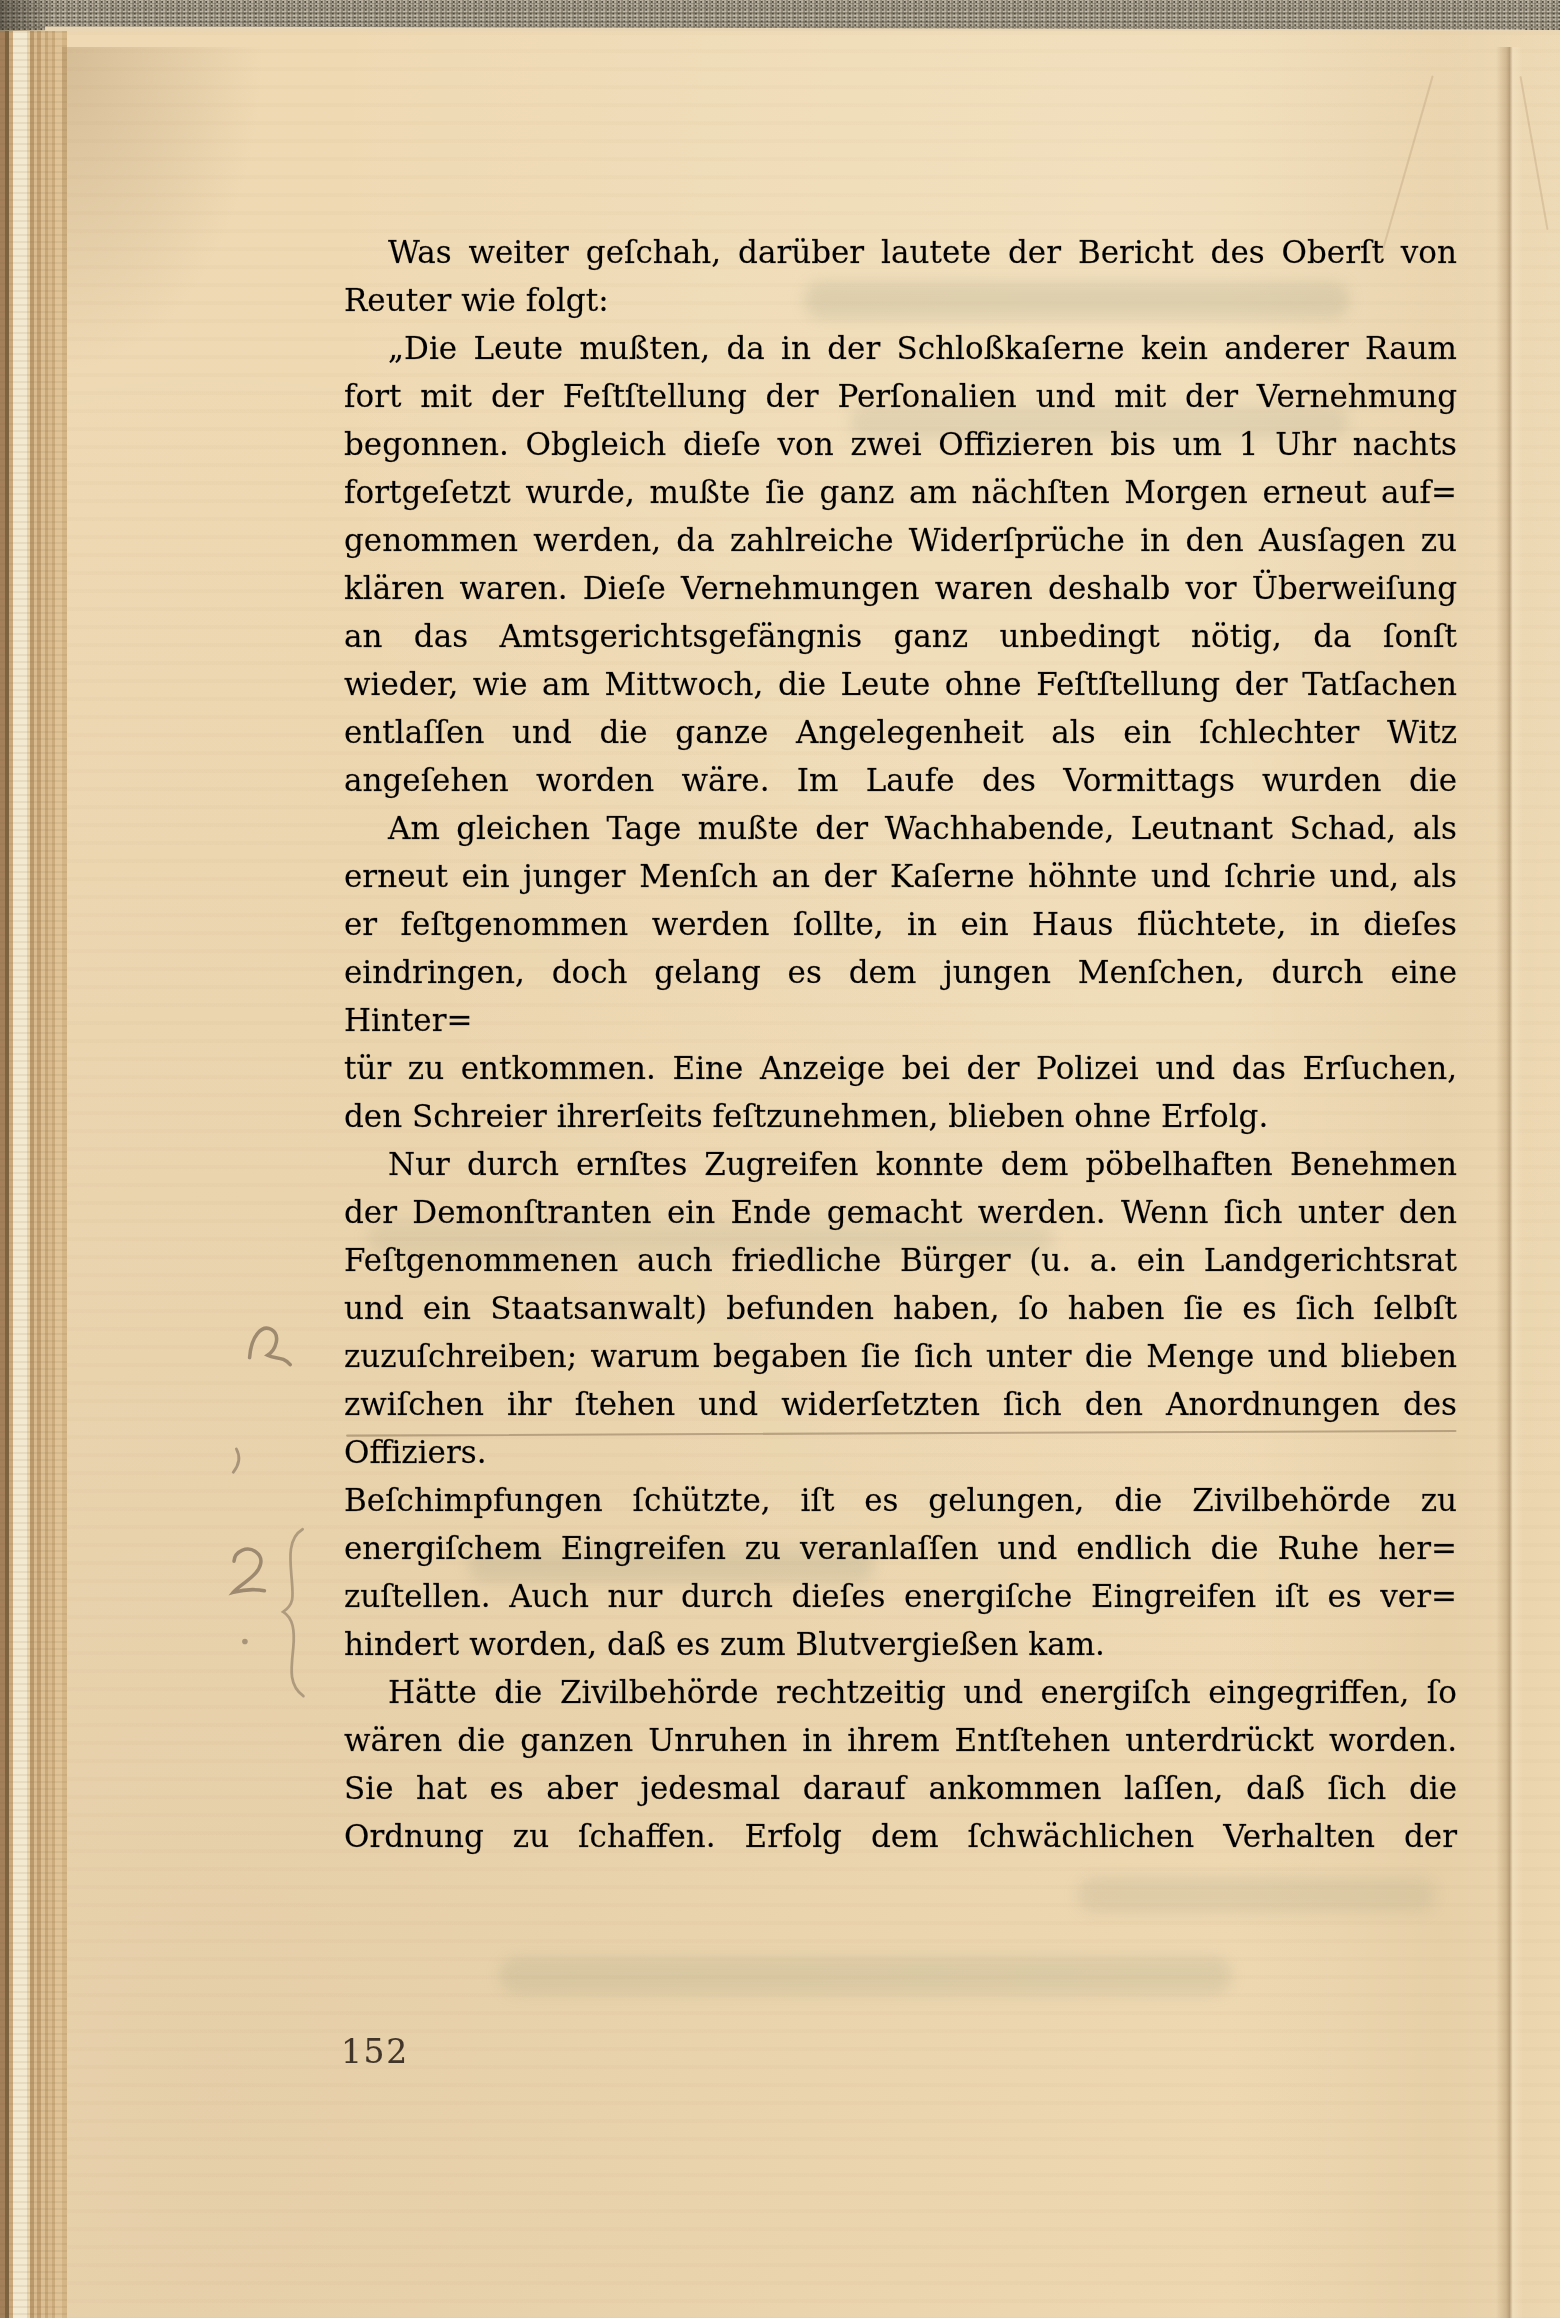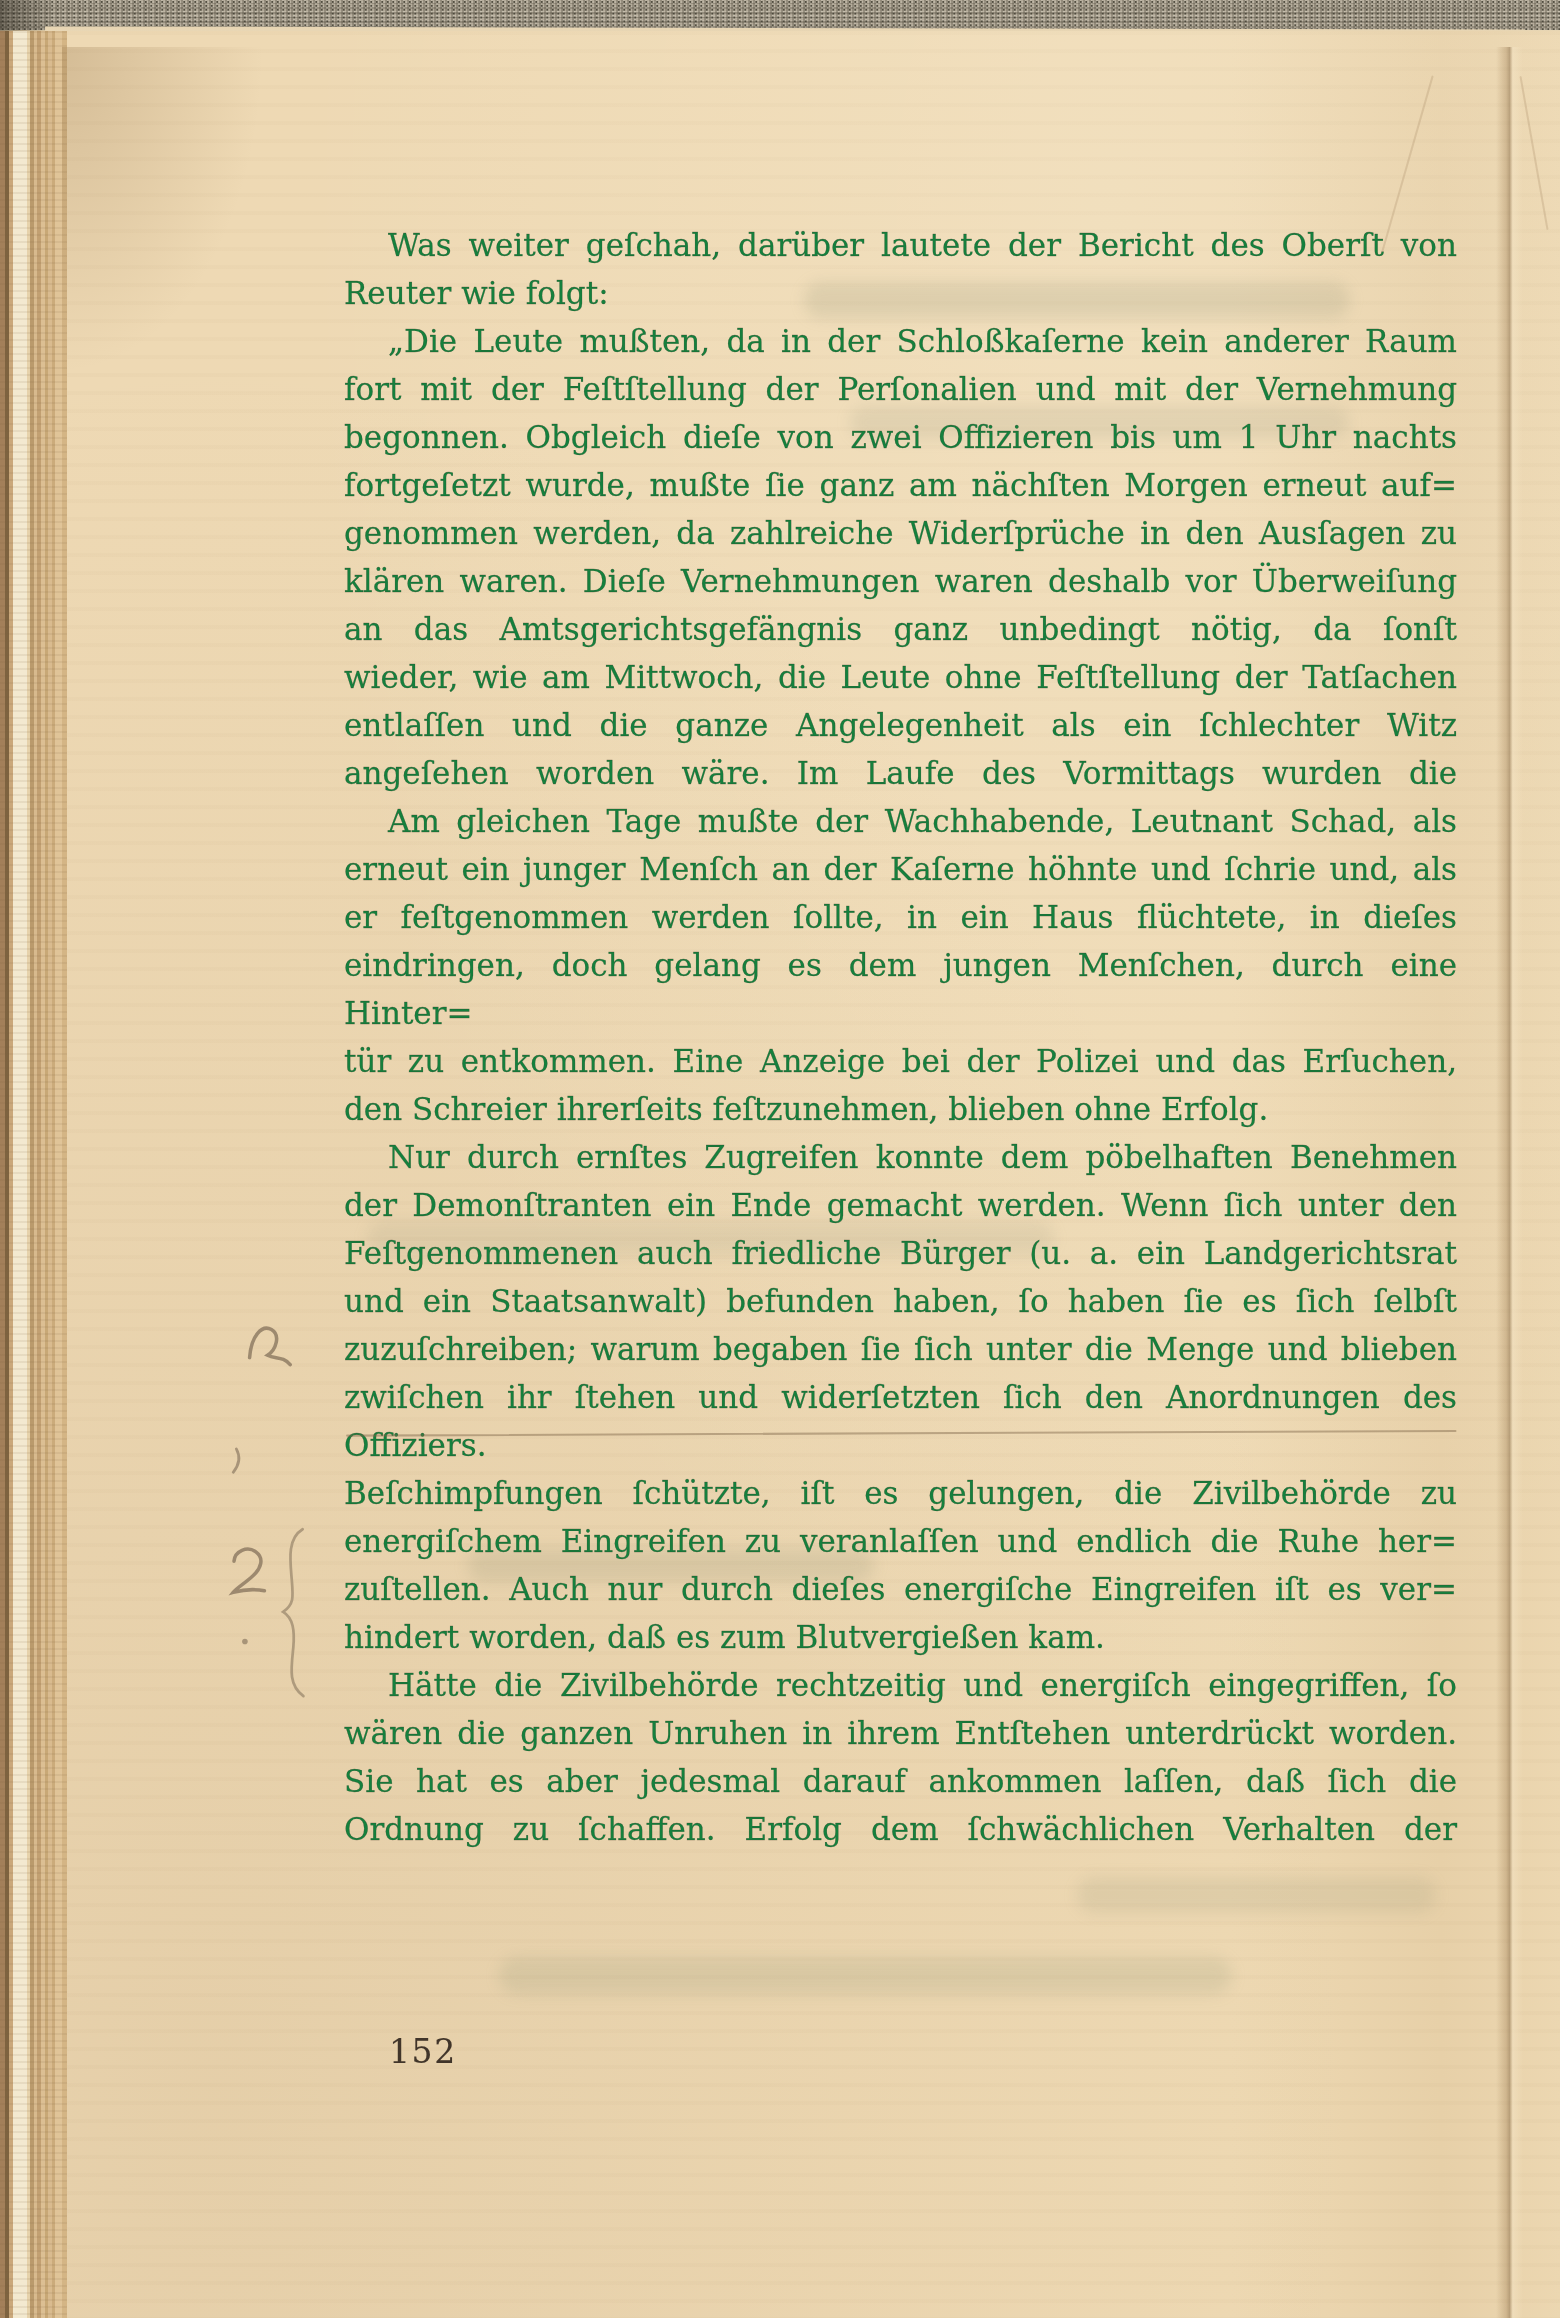--- a/index.html
+++ b/index.html
@@ -67,32 +67,32 @@
     position:absolute;left:1496px;top:47px;width:26.5px;height:2272px;
     background:linear-gradient(90deg, rgba(0,0,0,0) 0%, rgba(146,112,70,.30) 38%, rgba(116,86,50,.42) 50%, rgba(244,228,196,.55) 62%, rgba(0,0,0,0) 100%);
   }
   .crease-a,.crease-b{
     position:absolute;background:rgba(150,118,80,.22);border-radius:1.6px;
   }
   .crease-a{left:1406px;top:72px;width:1.6px;height:187px;transform:rotate(16deg);}
   .crease-b{left:1533px;top:75px;width:1.6px;height:156px;transform:rotate(-10deg);}
   
   .text-block{
-    position:absolute;left:344px;top:221px;width:1113px;
-    font-size:31px;line-height:48px;color:#15803d;
+    position:absolute;left:344px;top:228px;width:1113px;
+    font-size:31px;line-height:48px;color:#000000;
     -webkit-text-stroke:0.3px rgba(57,46,34,.55);
     text-rendering:optimizeLegibility;
   }
   .para{margin:0;}
   .line{display:block;text-align:justify;text-align-last:justify;white-space:normal;}
   .line.first{text-indent:44px;}
   .line.last-left{text-align-last:left;}
   .page-number{
     position:absolute;left:341px;top:2032px;
-    font-size:33px;color:#41352a;letter-spacing:1.6px;margin-left:48px;
+    font-size:33px;color:#41352a;letter-spacing:1.6px;
     -webkit-text-stroke:0.2px rgba(65,53,42,.5);
   }
   
   .ghost{
     position:absolute;border-radius:19px;filter:blur(7px);
     background:rgba(148,150,118,.20);
   }
   .g1{left:804px;top:282px;width:546px;height:36px;}
   .g2{left:850px;top:406px;width:499px;height:33px;background:rgba(150,152,122,.16);}
   .g3{left:367px;top:1222px;width:687px;height:33px;background:rgba(148,150,118,.14);}

